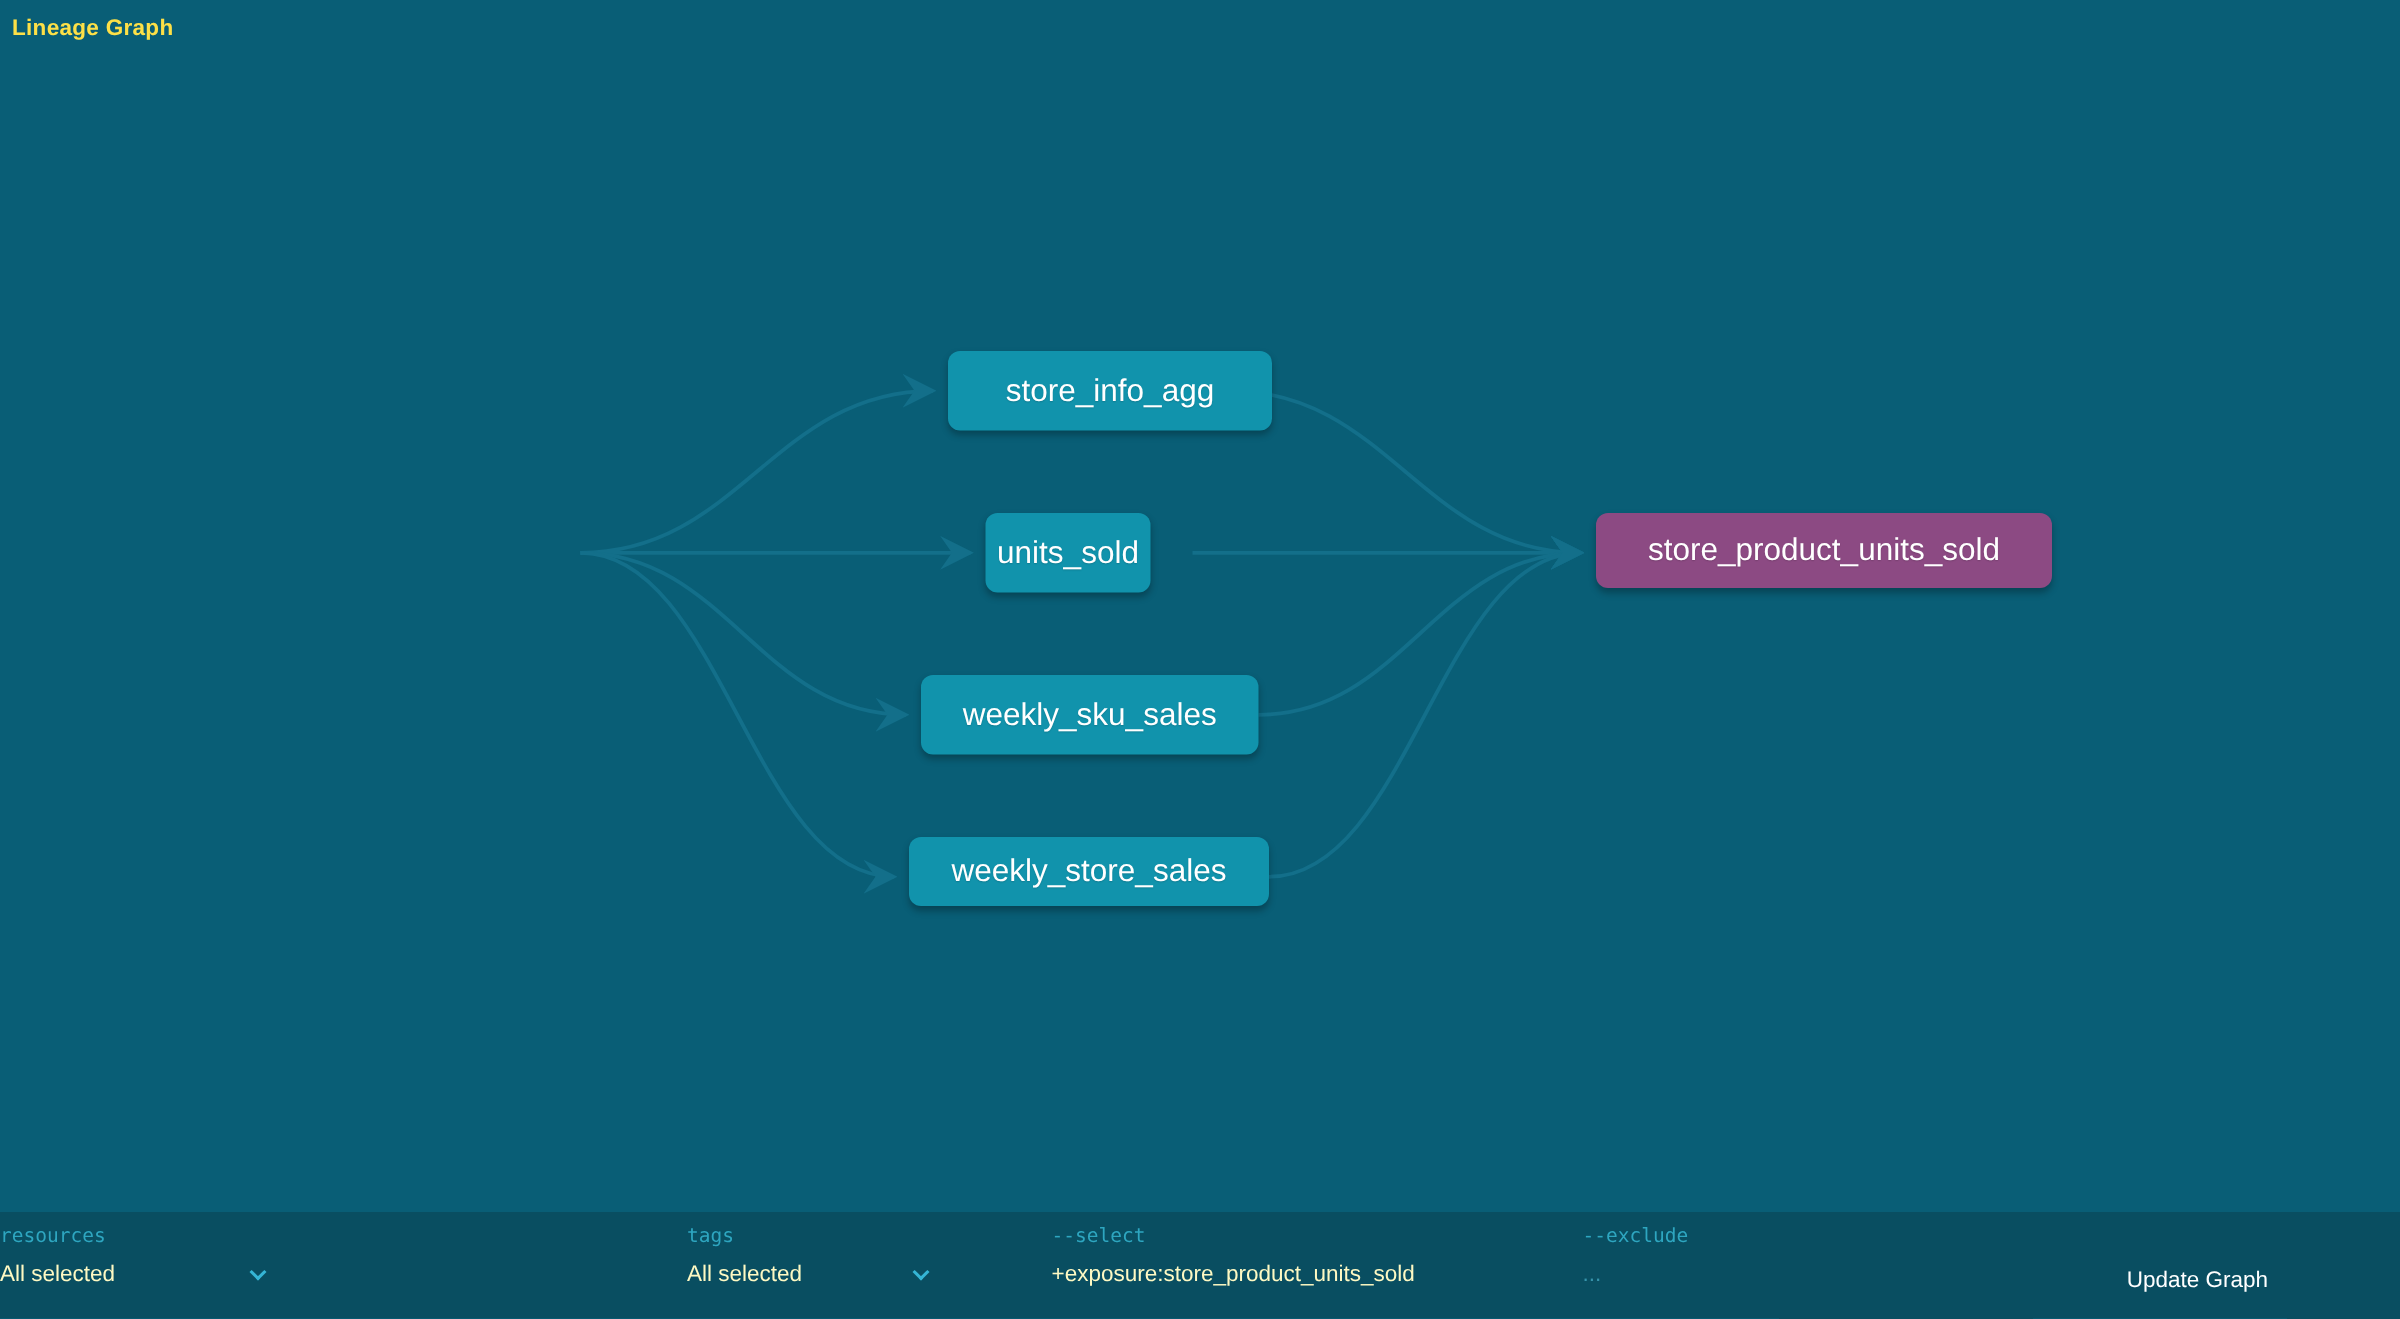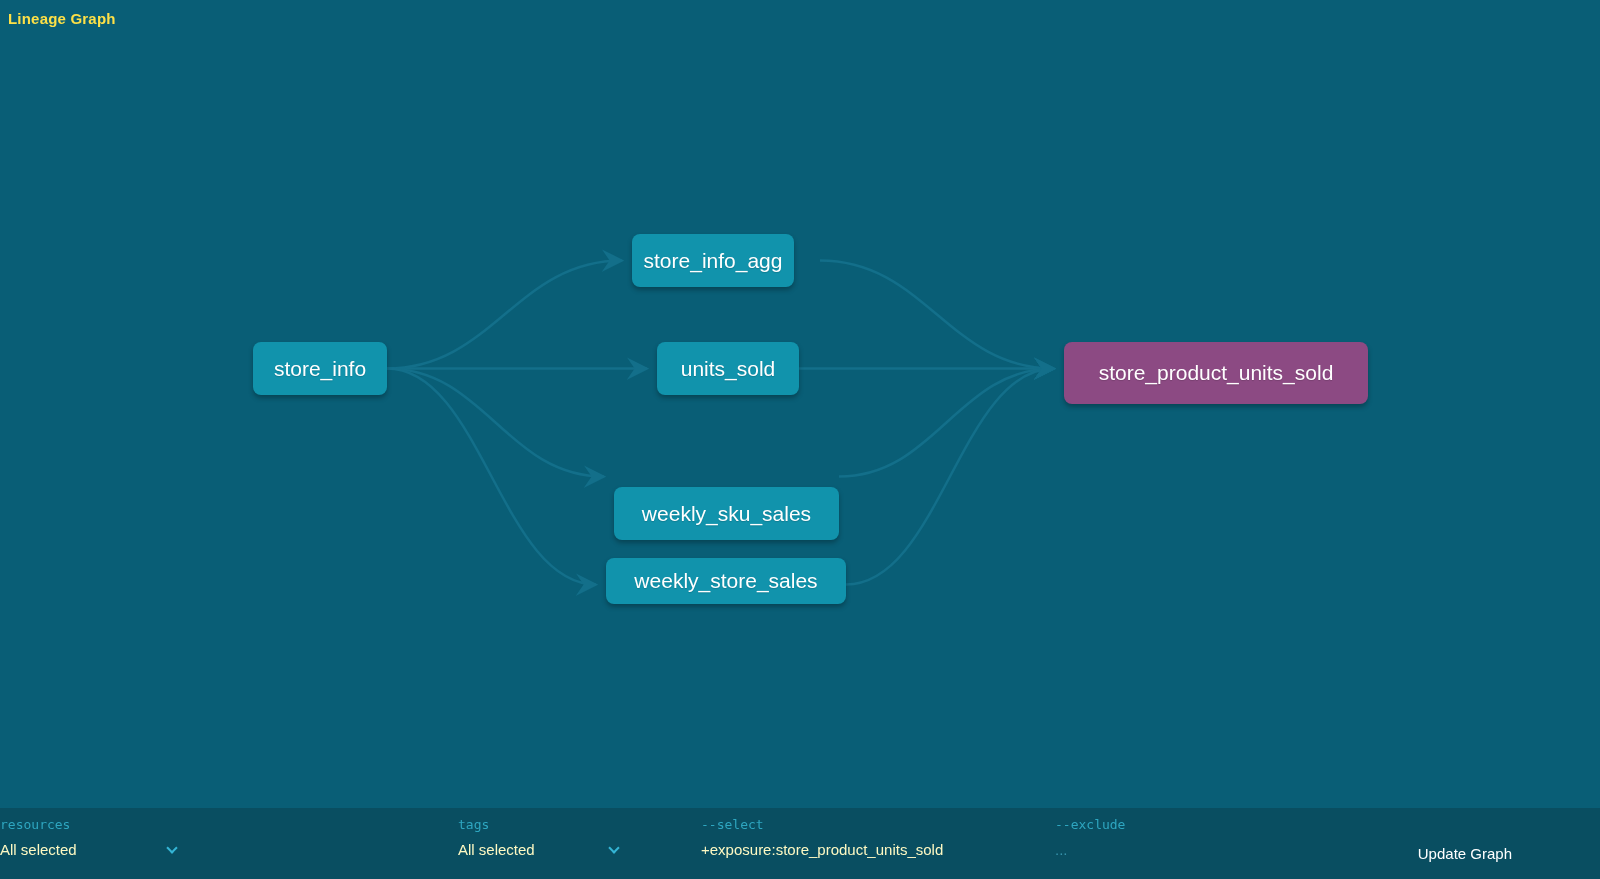--- a/index.html
+++ b/index.html
@@ -73,26 +73,25 @@
     </defs>
   <path d="M387,368.5 C492.75,368.5 516.25,260.5 622,260.5" class="edge" marker-end="url(#arrow)"></path>
       <path d="M387,368.5 C504,368.5 530,368.5 647,368.5" class="edge" marker-end="url(#arrow)"></path>
       <path d="M387,368.5 C484.65,368.5 506.35,476.5 604,476.5" class="edge" marker-end="url(#arrow)"></path>
       <path d="M387,368.5 C481.05,368.5 501.95,584.5 596,584.5" class="edge" marker-end="url(#arrow)"></path>
       <path d="M820,260.5 C925.3,260.5 948.7,368.5 1054,368.5" class="edge" marker-end="url(#arrow)"></path>
       <path d="M795,368.5 C911.55,368.5 937.45,368.5 1054,368.5" class="edge" marker-end="url(#arrow)"></path>
       <path d="M839,476.5 C935.75,476.5 957.25,368.5 1054,368.5" class="edge" marker-end="url(#arrow)"></path>
       <path d="M846,584.5 C939.6,584.5 960.4,368.5 1054,368.5" class="edge" marker-end="url(#arrow)"></path>
     </svg>
-<div class="node" style="left: 253px; top: 342px; width: 134px; height: 53px; background: rgb(17, 147, 172);">store_info</div>
-    <div class="node" style="left: 632px; top: 234px; width: 162px; height: 53px; background: rgb(17, 147, 172);">store_info_agg</div>
-    <div class="node" style="left: 657px; top: 342px; width: 142px; height: 53px; background: rgb(17, 147, 172);">units_sold</div>
-    <div class="node" style="left: 614px; top: 450px; width: 225px; height: 53px; background: rgb(17, 147, 172); margin-top: 37px;">weekly_sku_sales</div>
+    <div class="node" style="left: 632px; top: 234px; width: 216px; height: 53px; background: rgb(17, 147, 172);">store_info_agg</div>
+    <div class="node" style="left: 657px; top: 342px; width: 110px; height: 53px; background: rgb(17, 147, 172);">units_sold</div>
+    <div class="node" style="left: 614px; top: 450px; width: 225px; height: 53px; background: rgb(17, 147, 172);">weekly_sku_sales</div>
     <div class="node" style="left: 606px; top: 558px; width: 240px; height: 46px; background: rgb(17, 147, 172);">weekly_store_sales</div>
-    <div class="node" style="left: 1064px; top: 342px; width: 304px; height: 62px; background: rgb(140, 74, 131);">store_product_units_sold</div>
+    <div class="node" style="left: 1064px; top: 342px; width: 304px; height: 50px; background: rgb(140, 74, 131);">store_product_units_sold</div>
   </div>
 
 <div class="filter-bar">
 
   <div class="field" style="left:0; width:176px;">
     <div class="flabel">resources</div>
     <div class="fvalue dropdown">
       <span>All selected</span>
       <span class="chev"></span>
     </div>

